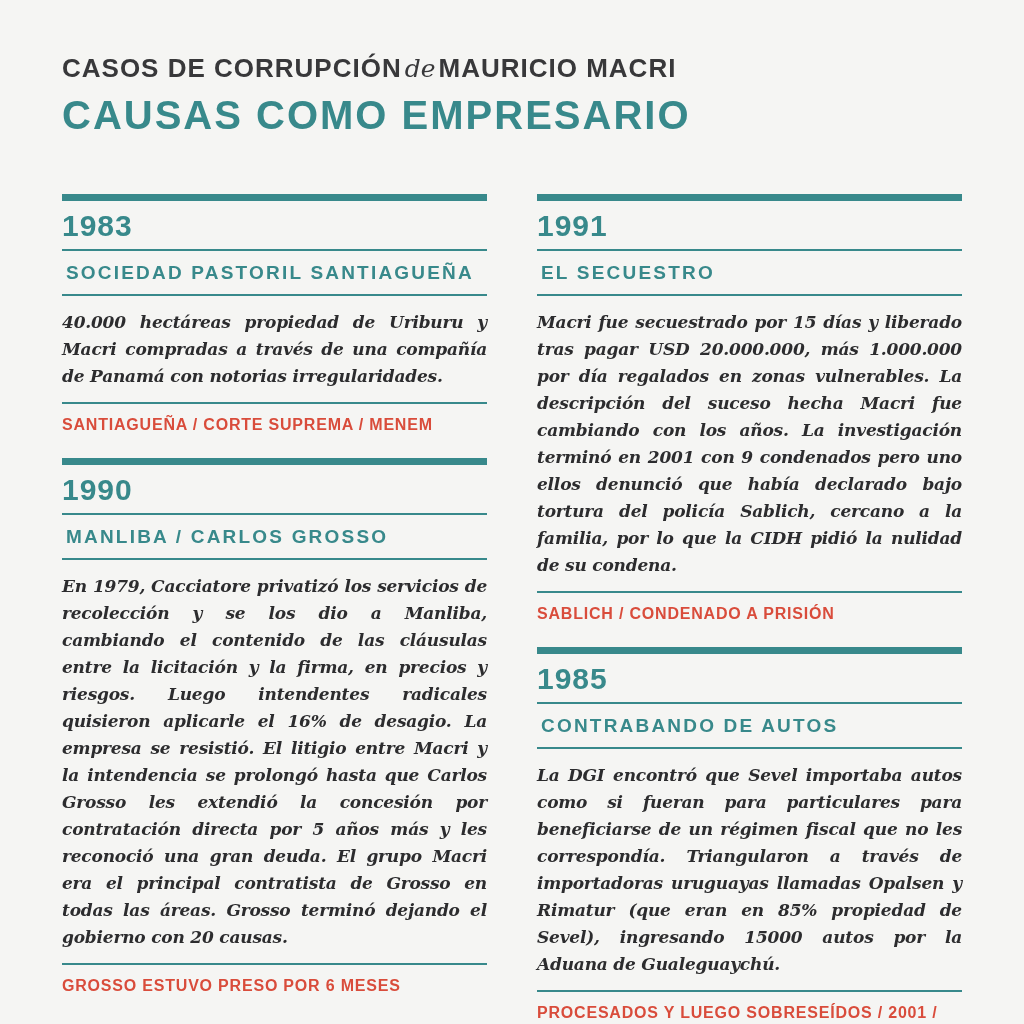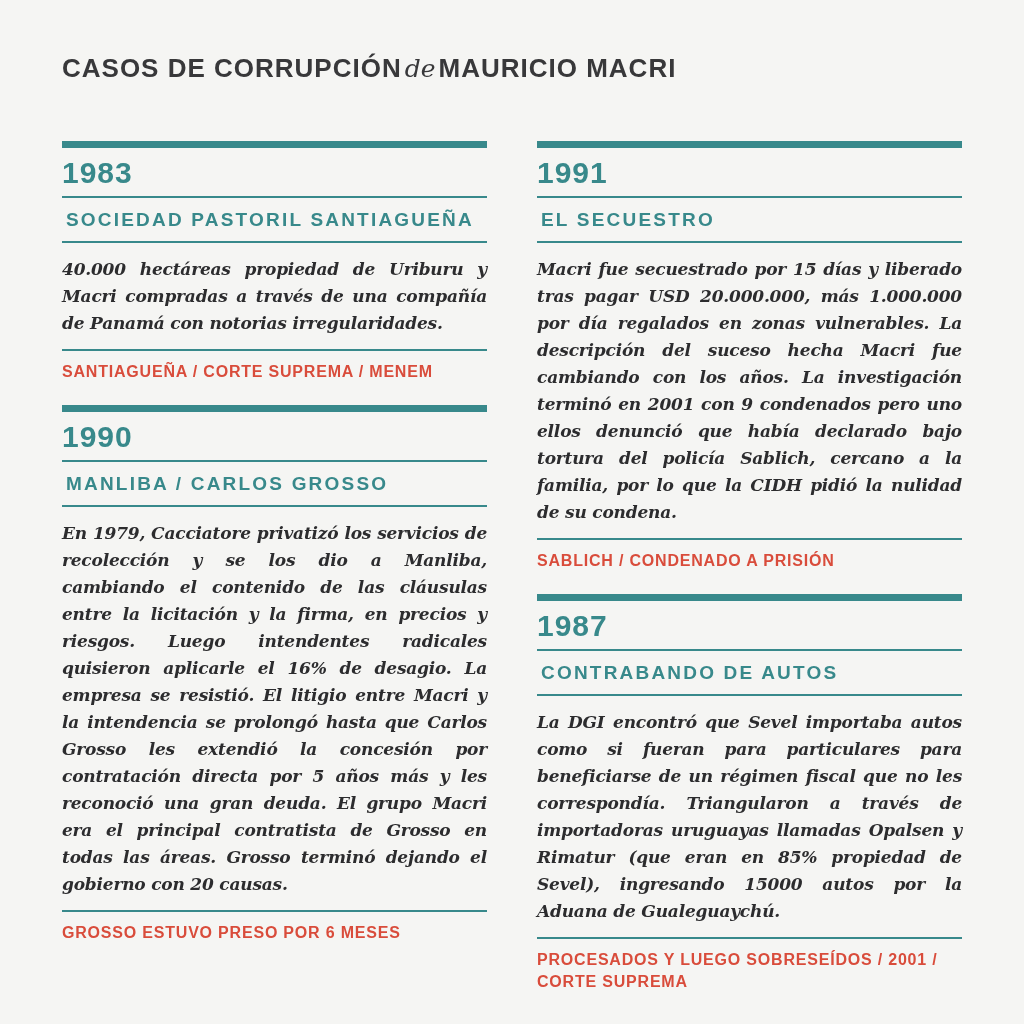--- a/index.html
+++ b/index.html
@@ -106,20 +106,21 @@
     line-height: 22px;
   }
 </style>
 </head>
 <body>
 
 <div class="page">
 
   <header>
     <h1 class="kicker"><span>CASOS DE CORRUPCIÓN</span><span class="connector">de</span><span>MAURICIO MACRI</span></h1>
+    <h2 class="main-title">CAUSAS COMO EMPRESARIO</h2>
   </header>
 
   <main class="columns">
 
     <div class="col">
 
       <section class="case">
         <div class="bar-thick"></div>
         <div class="year">1983</div>
         <div class="rule"></div>
@@ -151,21 +152,21 @@
         <div class="rule"></div>
         <div class="case-title">EL SECUESTRO</div>
         <div class="rule"></div>
         <p class="case-body">Macri fue secuestrado por 15 días y liberado tras pagar USD 20.000.000, más 1.000.000 por día regalados en zonas vulnerables. La descripción del suceso hecha Macri fue cambiando con los años. La investigación terminó en 2001 con 9 condenados pero uno ellos denunció que había declarado bajo tortura del policía Sablich, cercano a la familia, por lo que la CIDH pidió la nulidad de su condena.</p>
         <div class="rule"></div>
         <div class="verdict">SABLICH / CONDENADO A PRISIÓN</div>
       </section>
 
       <section class="case">
         <div class="bar-thick"></div>
-        <div class="year">1987</div>
+        <div class="year">1985</div>
         <div class="rule"></div>
         <div class="case-title">CONTRABANDO DE AUTOS</div>
         <div class="rule"></div>
         <p class="case-body">La DGI encontró que Sevel importaba autos como si fueran para particulares para beneficiarse de un régimen fiscal que no les correspondía. Triangularon a través de importadoras uruguayas llamadas Opalsen y Rimatur (que eran en 85% propiedad de Sevel), ingresando 15000 autos por la Aduana de Gualeguaychú.</p>
         <div class="rule"></div>
         <div class="verdict">PROCESADOS Y LUEGO SOBRESEÍDOS / 2001 / CORTE SUPREMA</div>
       </section>
 
     </div>
 

